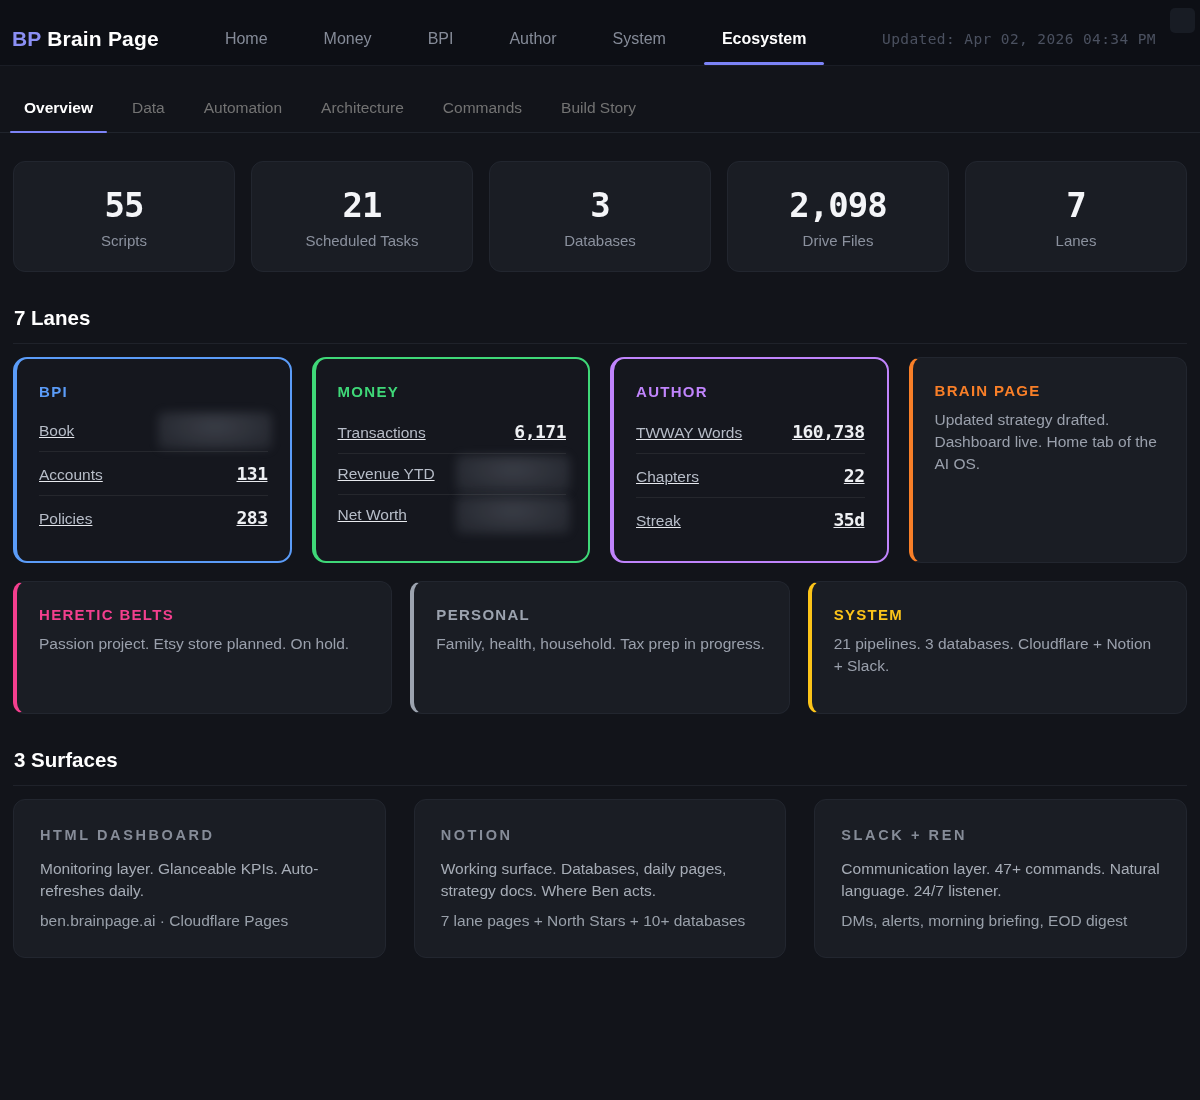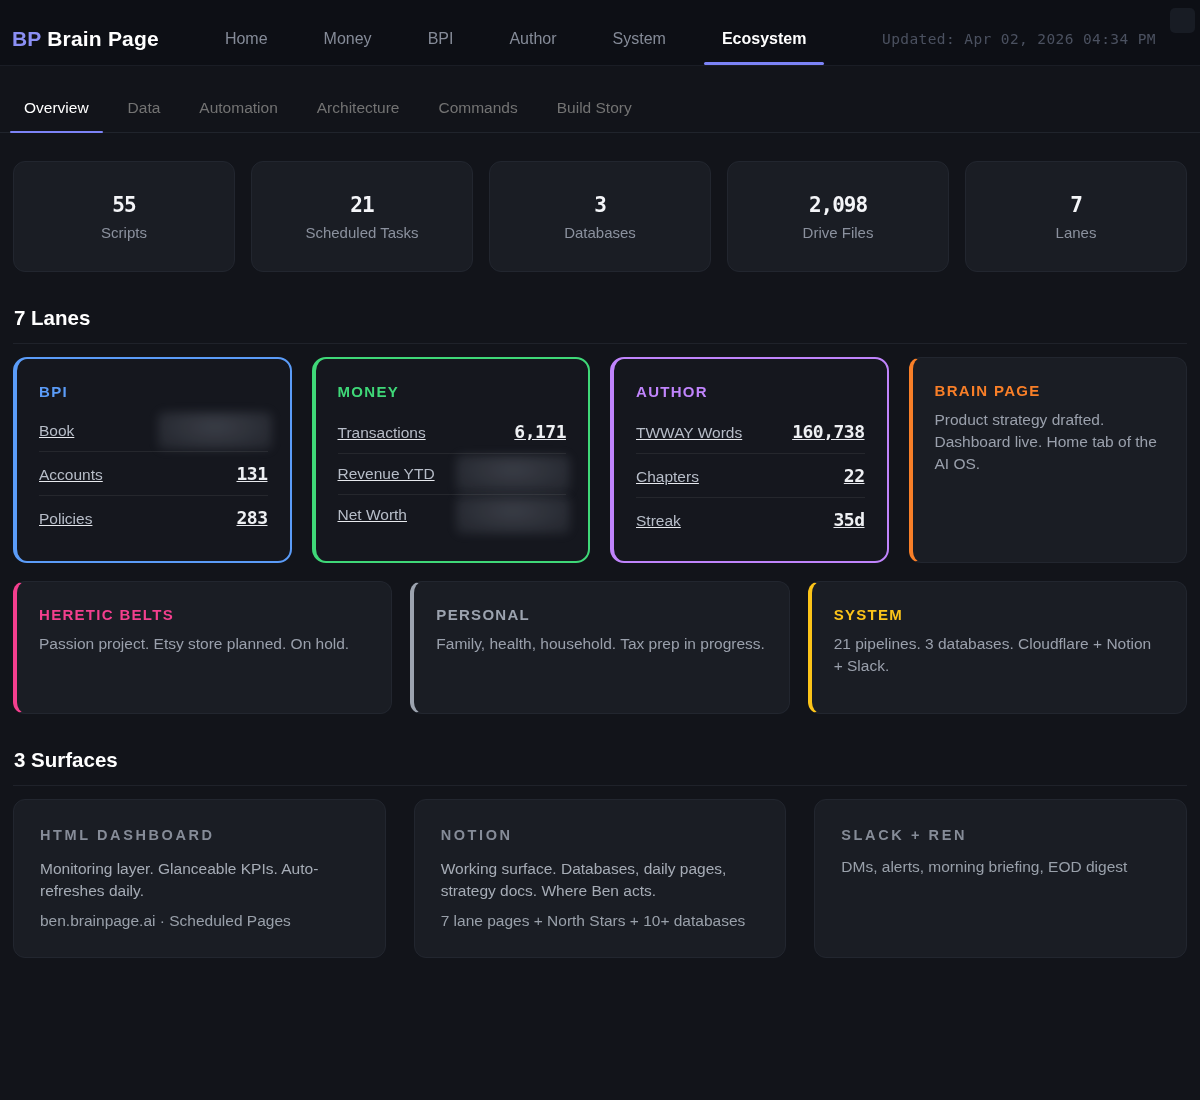--- a/index.html
+++ b/index.html
@@ -45,39 +45,39 @@
   
   .subnav {
     display:flex; gap:11px;
     margin-top:20px; padding-left:10px;
     border-bottom:1px solid #20242c;
   }
   .subtab {
     padding:13px 14px 15px; font-size:15.5px; color:#737373;
     position:relative; cursor:pointer; white-space:nowrap;
   }
-  .subtab.active { color:#ffffff; font-weight:normal; }
+  .subtab.active { color:#ffffff; font-weight:bold; }
   .subtab.active::after {
     content:""; position:absolute; left:0; right:0; bottom:-1px;
     height:2.5px; background:var(--accent); border-radius:2px;
   }
   
   main { padding:0 13px; }
   .stats-grid {
     display:grid; grid-template-columns:repeat(5,1fr); gap:16px;
     margin-top:28px;
   }
   .stat-card {
     background:#1a1d24; border:1px solid #22262f; border-radius:12px;
     height:111px; display:flex; flex-direction:column;
     align-items:center; justify-content:center; gap:7px;
   }
   .stat-value {
     font-family:"DejaVu Sans Mono", monospace;
-    font-weight:bold; font-size:21px; color:#f4f5f8; letter-spacing:-1px;
+    font-weight:bold; font-size:34px; color:#f4f5f8; letter-spacing:-1px;
   }
   .stat-label { font-size:15px; color:#8b919e; }
 
   .section-h { font-size:20.5px; font-weight:bold; color:#ffffff; margin:34px 0 0 1px; }
   .rule { height:1px; background:#1f222a; margin:13px 0 13px; }
 
   .lane-row-1 { display:grid; grid-template-columns:repeat(4,1fr); gap:20px; }
   .lane-row-2 { display:grid; grid-template-columns:repeat(3,1fr); gap:18px; margin-top:18px; }
 
   .lane-card { border-radius:14px; padding:20px 22px; }
@@ -213,21 +213,21 @@
           <span class="metric-label">Chapters</span>
           <span class="metric-value">22</span>
         </div>
         <div class="metric-row">
           <span class="metric-label">Streak</span>
           <span class="metric-value">35d</span>
         </div>
       </div>
       <div class="lane-card left" style="border-left-color: rgb(249, 127, 40);">
         <div class="lane-title" style="color: rgb(249, 127, 40);">BRAIN PAGE</div>
-        <p class="lane-desc">Product strategy drafted. Dashboard live. Home tab of the AI OS.</p>
+        <p class="lane-desc">Updated strategy drafted. Dashboard live. Home tab of the AI OS.</p>
       </div>
     </section>
   <section class="lane-row-2">
       <div class="lane-card left" style="border-left-color: rgb(244, 63, 142);">
         <div class="lane-title" style="color: rgb(244, 63, 142);">HERETIC BELTS</div>
         <p class="lane-desc">Passion project. Etsy store planned. On hold.</p>
       </div>
       <div class="lane-card left" style="border-left-color: rgb(156, 163, 175);">
         <div class="lane-title" style="color: rgb(156, 163, 175);">PERSONAL</div>
         <p class="lane-desc">Family, health, household. Tax prep in progress.</p>
@@ -237,25 +237,26 @@
         <p class="lane-desc">21 pipelines. 3 databases. Cloudflare + Notion + Slack.</p>
       </div>
     </section>
 
   <h2 class="section-h">3 Surfaces</h2>
   <div class="rule"></div>
   <section class="surface-grid">
       <div class="surface-card">
         <div class="surface-title">HTML DASHBOARD</div>
         <p class="surface-desc">Monitoring layer. Glanceable KPIs. Auto-refreshes daily.</p>
-        <div class="surface-meta">ben.brainpage.ai · Scheduled Pages</div>
+        <div class="surface-meta">ben.brainpage.ai · Cloudflare Pages</div>
       </div>
       <div class="surface-card">
         <div class="surface-title">NOTION</div>
         <p class="surface-desc">Working surface. Databases, daily pages, strategy docs. Where Ben acts.</p>
         <div class="surface-meta">7 lane pages + North Stars + 10+ databases</div>
       </div>
       <div class="surface-card">
         <div class="surface-title">SLACK + REN</div>
+        <p class="surface-desc">Communication layer. 47+ commands. Natural language. 24/7 listener.</p>
         <div class="surface-meta">DMs, alerts, morning briefing, EOD digest</div>
       </div>
     </section>
 </main>
 
 </body></html>

